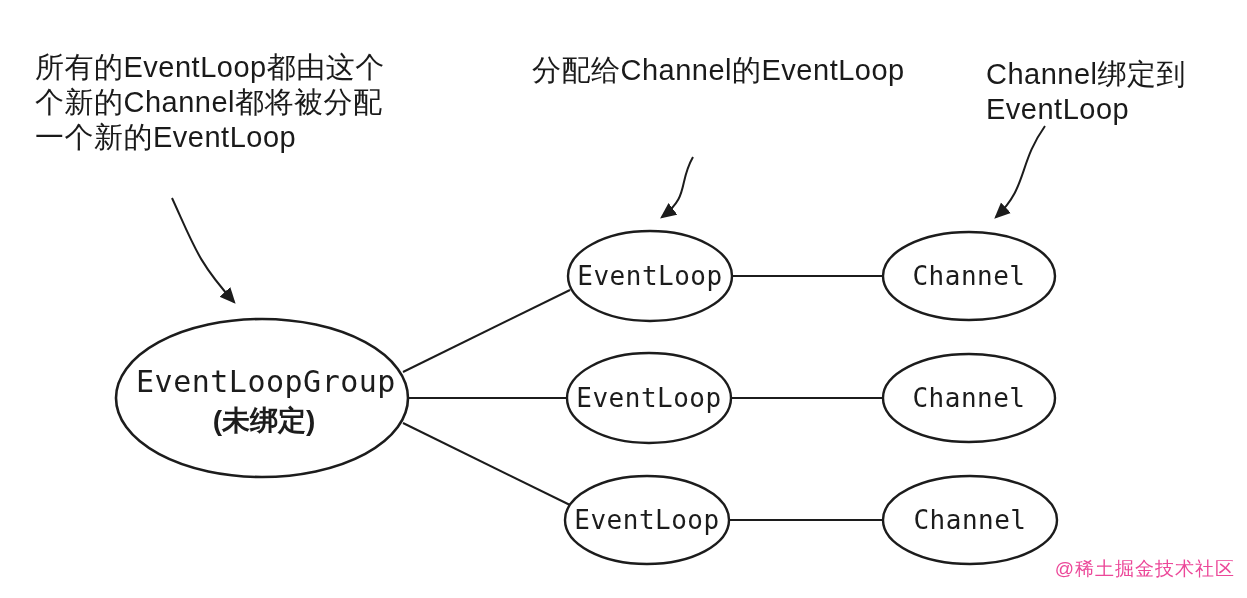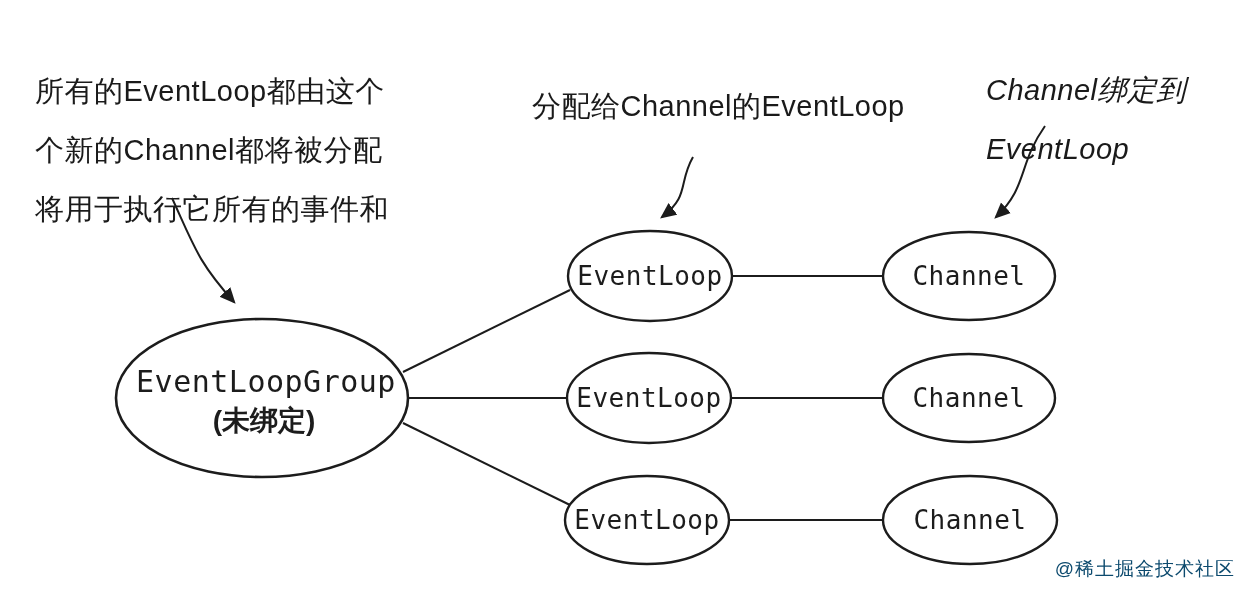--- a/index.html
+++ b/index.html
@@ -16,21 +16,21 @@
     font-family: "Liberation Sans", "DejaVu Sans", sans-serif;
   }
   .annotation {
     position: absolute;
     color: #1a1a1a;
     font-size: 29px;
     line-height: 35px;
     letter-spacing: 0.5px;
     white-space: nowrap;
   }
-  .annotation span { display: block; margin-top: 24px; }
+  .annotation span { display: block; }
   #diagram-svg {
     position: absolute;
     left: 0;
     top: 0;
   }
   .node-ellipse {
     fill: #ffffff;
     stroke: #1c1c1c;
     stroke-width: 2.4;
   }
@@ -60,40 +60,40 @@
     font-family: "Liberation Sans", "DejaVu Sans", sans-serif;
     font-size: 28px;
     font-weight: bold;
     fill: #1c1c1c;
   }
   #watermark {
     position: absolute;
     right: 12px;
     bottom: 16px;
     font-size: 19px;
-    color: #0c4a6e;
+    color: #ec4899;
     letter-spacing: 1px;
   }
 </style>
 </head>
 <body>
 
 <div id="canvas">
 
   <div class="annotation" style="left:35px; top:50px;">
     <span>所有的EventLoop都由这个</span>
     <span>个新的Channel都将被分配</span>
-    <span>将用于执行它所有的事件和</span>
+    <span>一个新的EventLoop</span>
   </div>
 
-  <div class="annotation" style="left:532px; top:65px;">
+  <div class="annotation" style="left:532px; top:53px;">
     <span>分配给Channel的EventLoop</span>
   </div>
 
-  <div class="annotation" style="left:986px; top:49px;font-style:italic;">
+  <div class="annotation" style="left:986px; top:57px;">
     <span>Channel绑定到</span>
     <span>EventLoop</span>
   </div>
 
   <svg id="diagram-svg" width="1247" height="598" viewBox="0 0 1247 598">
     <defs>
       <marker id="arrowhead" viewBox="0 0 10 10" refX="8.5" refY="5" markerWidth="8" markerHeight="8" orient="auto-start-reverse">
         <path d="M 0 0.5 L 10 5 L 0 9.5 z" fill="#1c1c1c"></path>
       </marker>
     </defs>

